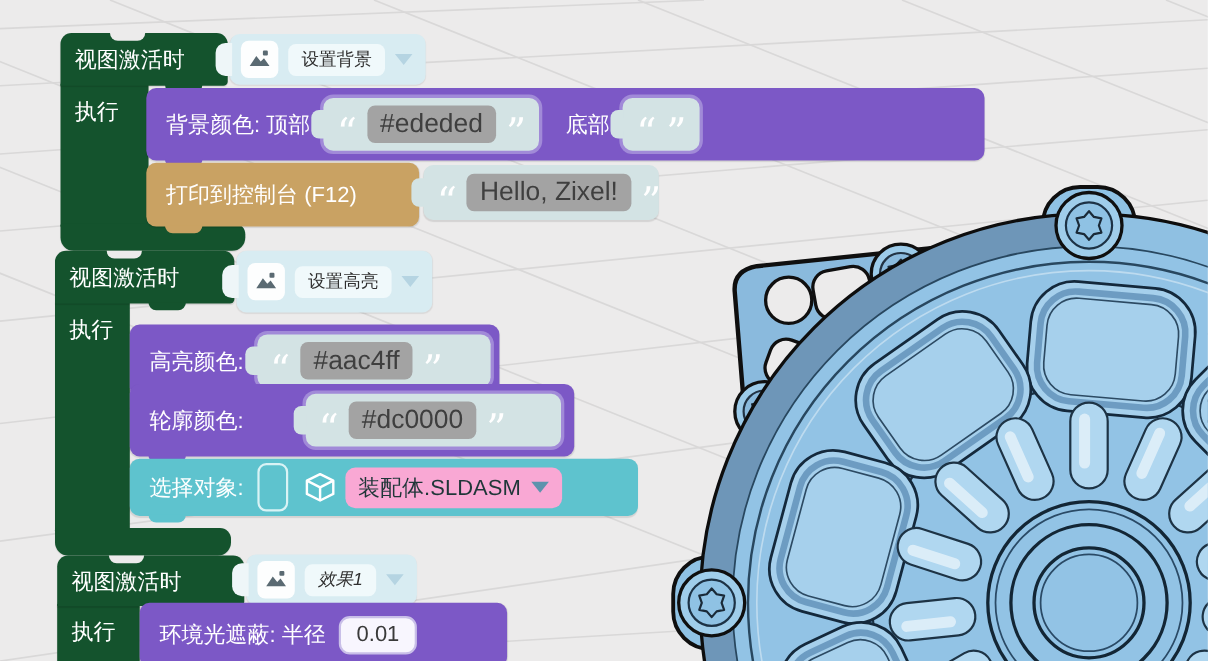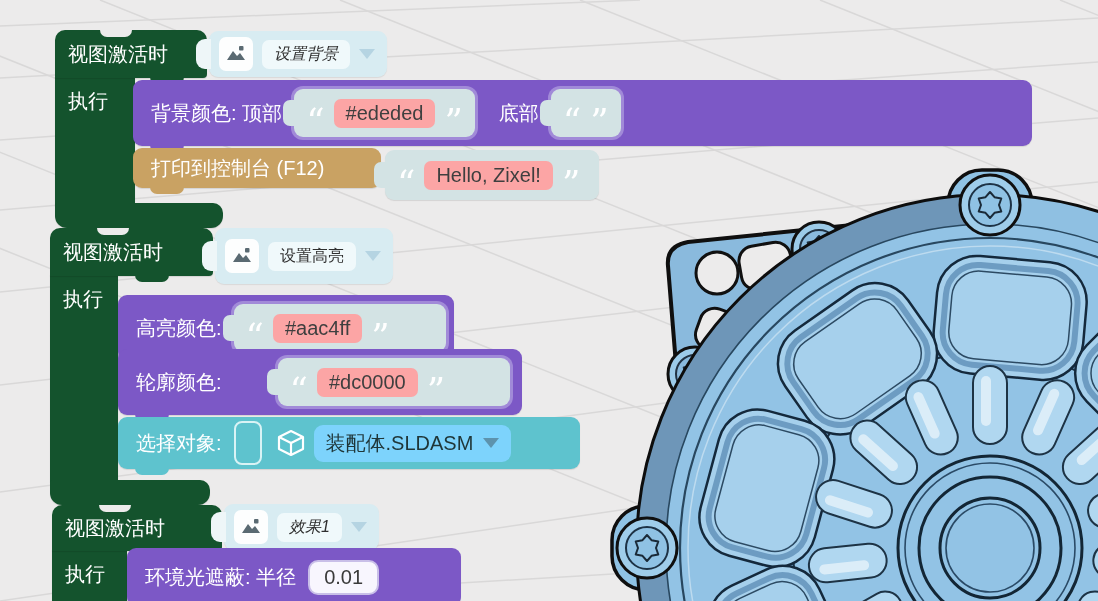--- a/index.html
+++ b/index.html
@@ -37,25 +37,25 @@
   .arr{width:0;height:0;border-left:8px solid transparent;
        border-right:8px solid transparent;border-top:10px solid #b5d4e2;}
   
   .socket{position:relative;background:#d3e3e4;border-radius:9px;height:48px;
         display:flex;align-items:center;gap:9px;padding:0 12px;color:#3f3f3f;}
   .socket.inpurple{box-shadow:0 0 0 3px #a18ad8;}
   .stab{position:absolute;left:-11px;top:50%;transform:translateY(-50%);
         width:12px;height:26px;background:#d3e3e4;border-radius:7px 0 0 7px;}
   .q{font-family:"DejaVu Serif",serif;font-size:36px;color:#fff;
      line-height:0;position:relative;top:9px;}
-  .tfield{background:#fca5a5;border-radius:7px;padding:3px 12px;font-size:20px;}
+  .tfield{background:#a3a3a3;border-radius:7px;padding:3px 12px;font-size:24px;}
   
   .esock{width:24px;height:40px;border:2.5px solid #d9f3f5;border-radius:8px;
          margin:0 6px 0 0;}
-  .tdrop{background:#7dd3fc;border-radius:9px;display:flex;align-items:center;
+  .tdrop{background:#f9a8d4;border-radius:9px;display:flex;align-items:center;
          gap:10px;padding:5px 12px;color:#1f3638;}
   .tdrop .arr{border-top-color:#5d93ad;}
   
   .numf{position:relative;background:#f8f6fe;border:2px solid #c9bfe8;
         border-radius:10px;padding:4px 14px;color:#3a3a3a;}
 </style>
 </head>
 <body>
 
 <div class="stage">
@@ -257,48 +257,48 @@
   </svg>
 
   <div class="blk orange spine" style="left:55px;top:76px;width:80px;height:130px;">
     <span>执行</span>
   </div>
   <div class="blk orange hat" style="left:55px;top:30px;width:152px;height:48px;">
     <div class="dip" style="left:45px;"></div>
     <span>视图激活时</span>
     <div class="bump" style="left:95px;"></div>
   </div>
-  <div class="chip" style="left:209px;top:31px;height:46px;font-style:italic;">
+  <div class="chip" style="left:209px;top:31px;height:46px;">
     <div class="ctab"></div>
     <span class="icbox">
       <svg width="22" height="22" viewBox="0 0 22 22">
           <path d="M2 17 L8 8 L12 13 L15 10 L20 17 Z" fill="#5a6a72"></path>
           <rect x="14" y="3" width="4.5" height="4.5" rx="1" fill="#5a6a72"></rect>
         </svg>
     </span>
     <span class="cfield">设置背景</span>
     <span class="arr"></span>
   </div>
-  <div class="blk purple row" style="left:133px;top:80px;width:899px;height:66px;align-items:center;">
+  <div class="blk purple row" style="left:133px;top:80px;width:762px;height:66px;align-items:center;">
     <span class="lbl">背景颜色: 顶部</span>
     <div class="socket inpurple" style="margin-right:18px;">
       <div class="stab"></div>
       <span class="q">“</span>
       <span class="tfield">#ededed</span>
       <span class="q">”</span>
     </div>
     <span class="lbl" style="margin-left:6px;">底部</span>
     <div class="socket inpurple">
       <div class="stab"></div>
       <span class="q">“</span>
       <span class="q">”</span>
     </div>
     <div class="bump" style="left:17px;"></div>
   </div>
-  <div class="blk tan row" style="left:133px;top:148px;width:248px;height:40px;">
+  <div class="blk tan row" style="left:133px;top:148px;width:248px;height:58px;">
     <span class="lbl">打印到控制台 (F12)</span>
     <div class="bump" style="left:17px;"></div>
   </div>
   <div class="blk socket" style="position:absolute;left:385px;top:150px;width:214px;height:50px;z-index:2;">
     <div class="stab"></div>
     <span class="q">“</span>
     <span class="tfield">Hello, Zixel!</span>
     <span class="q">”</span>
   </div>
   <div class="blk orange foot" style="left:55px;top:203px;width:168px;height:25px;"></div>

